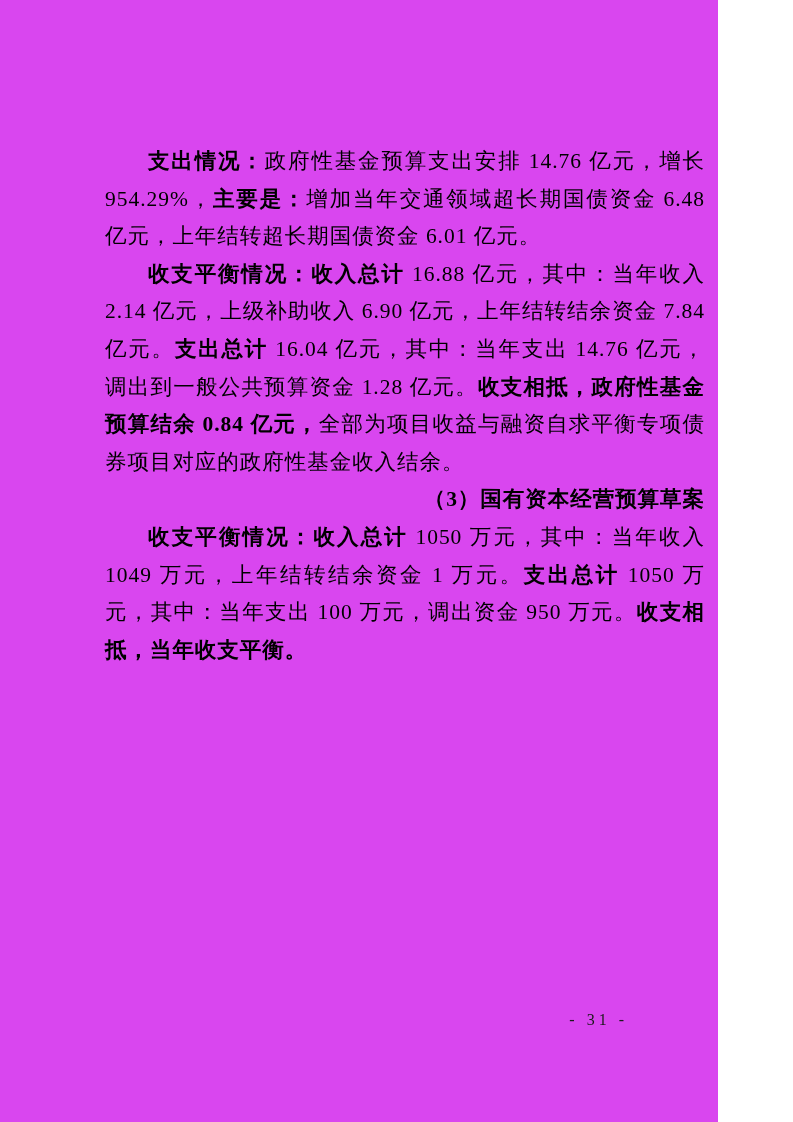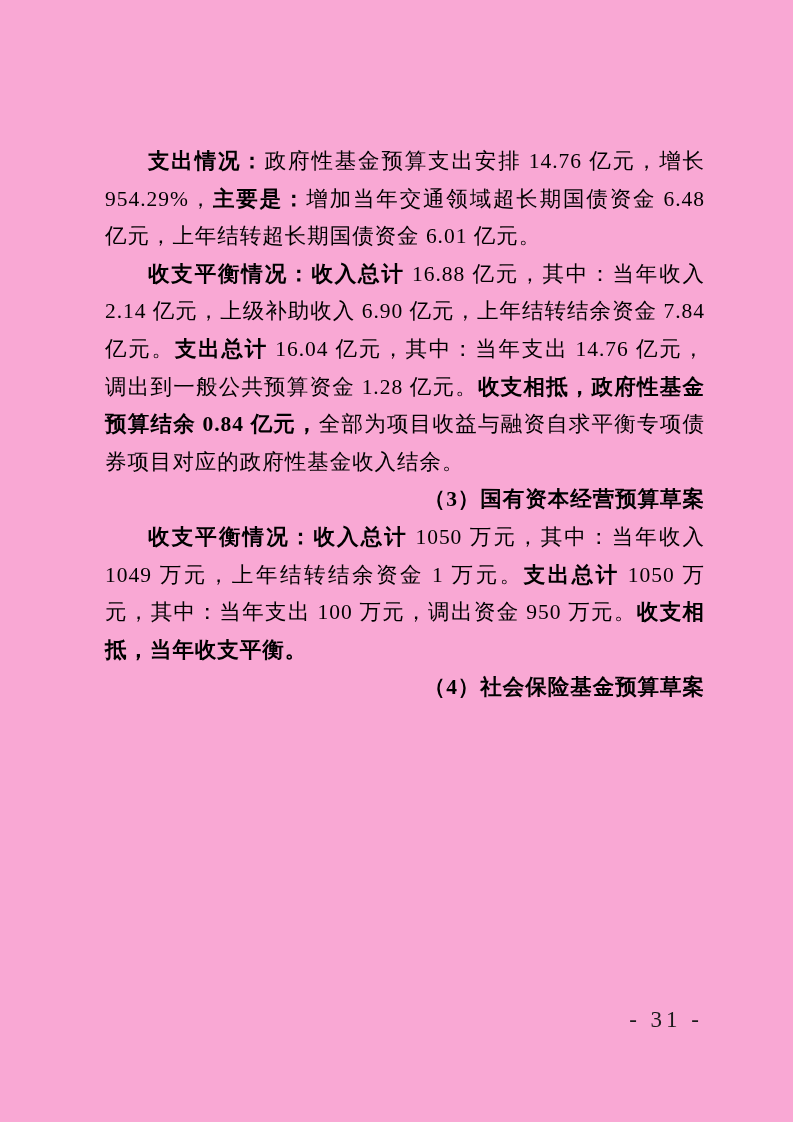--- a/index.html
+++ b/index.html
@@ -2,23 +2,23 @@
 <html><head>
 <meta charset="utf-8">
 <style>
   html, body {
     margin: 0;
     padding: 0;
     background: #ffffff;
   }
   .page {
     position: relative;
-    width: 793px;
+    width: 718px;
     height: 1122px;
-    background: #f9a8d4;
+    background: #d946ef;
     font-family: "Liberation Serif", "DejaVu Serif", serif;
     color: #000000;
     overflow: hidden;
   }
   .doc-body {
     position: absolute;
     left: 105px;
     top: 143px;
     width: 600px;
   }
@@ -35,31 +35,30 @@
     font-weight: bold;
   }
   .para.heading {
     font-weight: bold;
     text-align: right;
   }
   .page-number {
     position: absolute;
     top: 1006px;
     right: 90px;
-    font-size: 23px;
+    font-size: 16px;
     line-height: 28px;
     letter-spacing: 4px;
     color: #1a1a1a;
   }
 </style>
 </head>
 <body>
 
 <div class="page">
   <div class="doc-body">
       <p class="para body"><span class="bold">支出情况：</span><span>政府性基金预算支出安排 14.76 亿元，增长 954.29%，</span><span class="bold">主要是：</span><span>增加当年交通领域超长期国债资金 6.48 亿元，上年结转超长期国债资金 6.01 亿元。</span></p>
       <p class="para body"><span class="bold">收支平衡情况：收入总计</span><span> 16.88 亿元，其中：当年收入 2.14 亿元，上级补助收入 6.90 亿元，上年结转结余资金 7.84 亿元。</span><span class="bold">支出总计</span><span> 16.04 亿元，其中：当年支出 14.76 亿元，调出到一般公共预算资金 1.28 亿元。</span><span class="bold">收支相抵，政府性基金预算结余 0.84 亿元，</span><span>全部为项目收益与融资自求平衡专项债券项目对应的政府性基金收入结余。</span></p>
       <p class="para heading"><span class="bold">（3）国有资本经营预算草案</span></p>
       <p class="para body"><span class="bold">收支平衡情况：收入总计</span><span> 1050 万元，其中：当年收入 1049 万元，上年结转结余资金 1 万元。</span><span class="bold">支出总计</span><span> 1050 万元，其中：当年支出 100 万元，调出资金 950 万元。</span><span class="bold">收支相抵，当年收支平衡。</span></p>
-      <p class="para heading"><span class="bold">（4）社会保险基金预算草案</span></p>
     </div>
   <div class="page-number">- 31 -</div>
 </div>
 
 </body></html>

